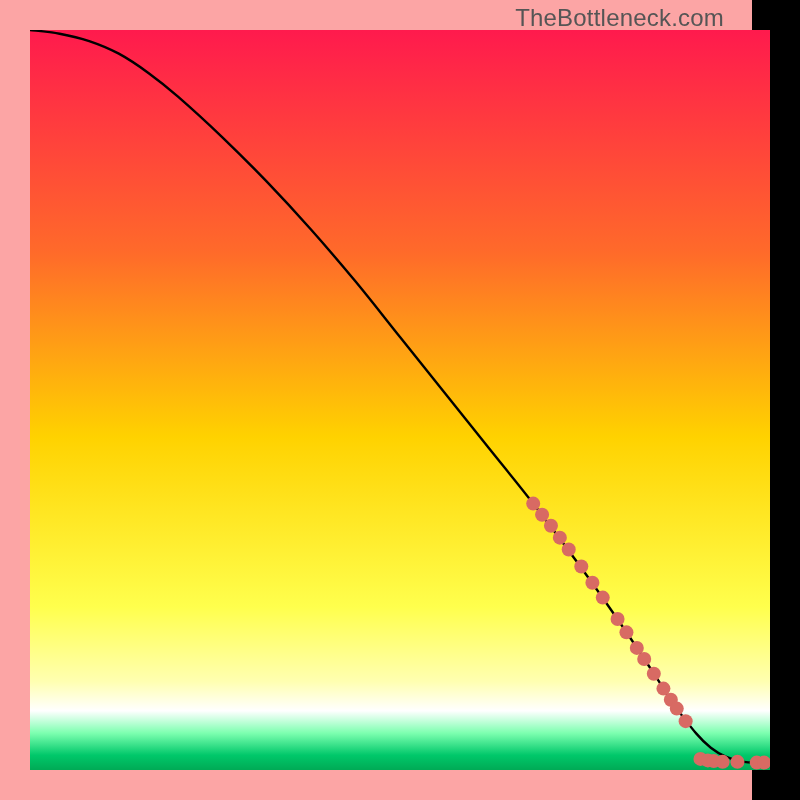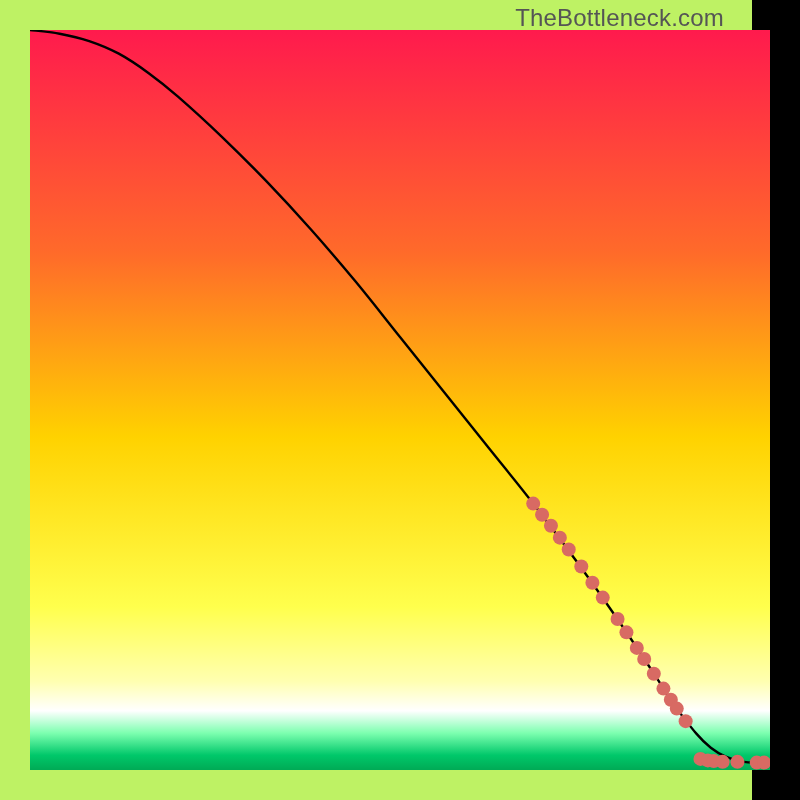--- a/index.html
+++ b/index.html
@@ -1,21 +1,21 @@
 <!DOCTYPE html>
 <html><head>
 <meta charset="utf-8">
 <style>
   * { margin: 0; padding: 0; box-sizing: border-box; }
   html, body { width: 800px; height: 800px; overflow: hidden; background: #000; }
   .frame {
     position: relative;
     width: 752px;
     height: 800px;
-    background: #bef264;
+    background: #fca5a5;
     text-decoration: underline;
   }
   .watermark {
     position: absolute;
     top: 4px;
     right: 28px;
     font-family: Arial, Helvetica, sans-serif;
     font-size: 24px;
     font-weight: 400;
     color: #555555;

